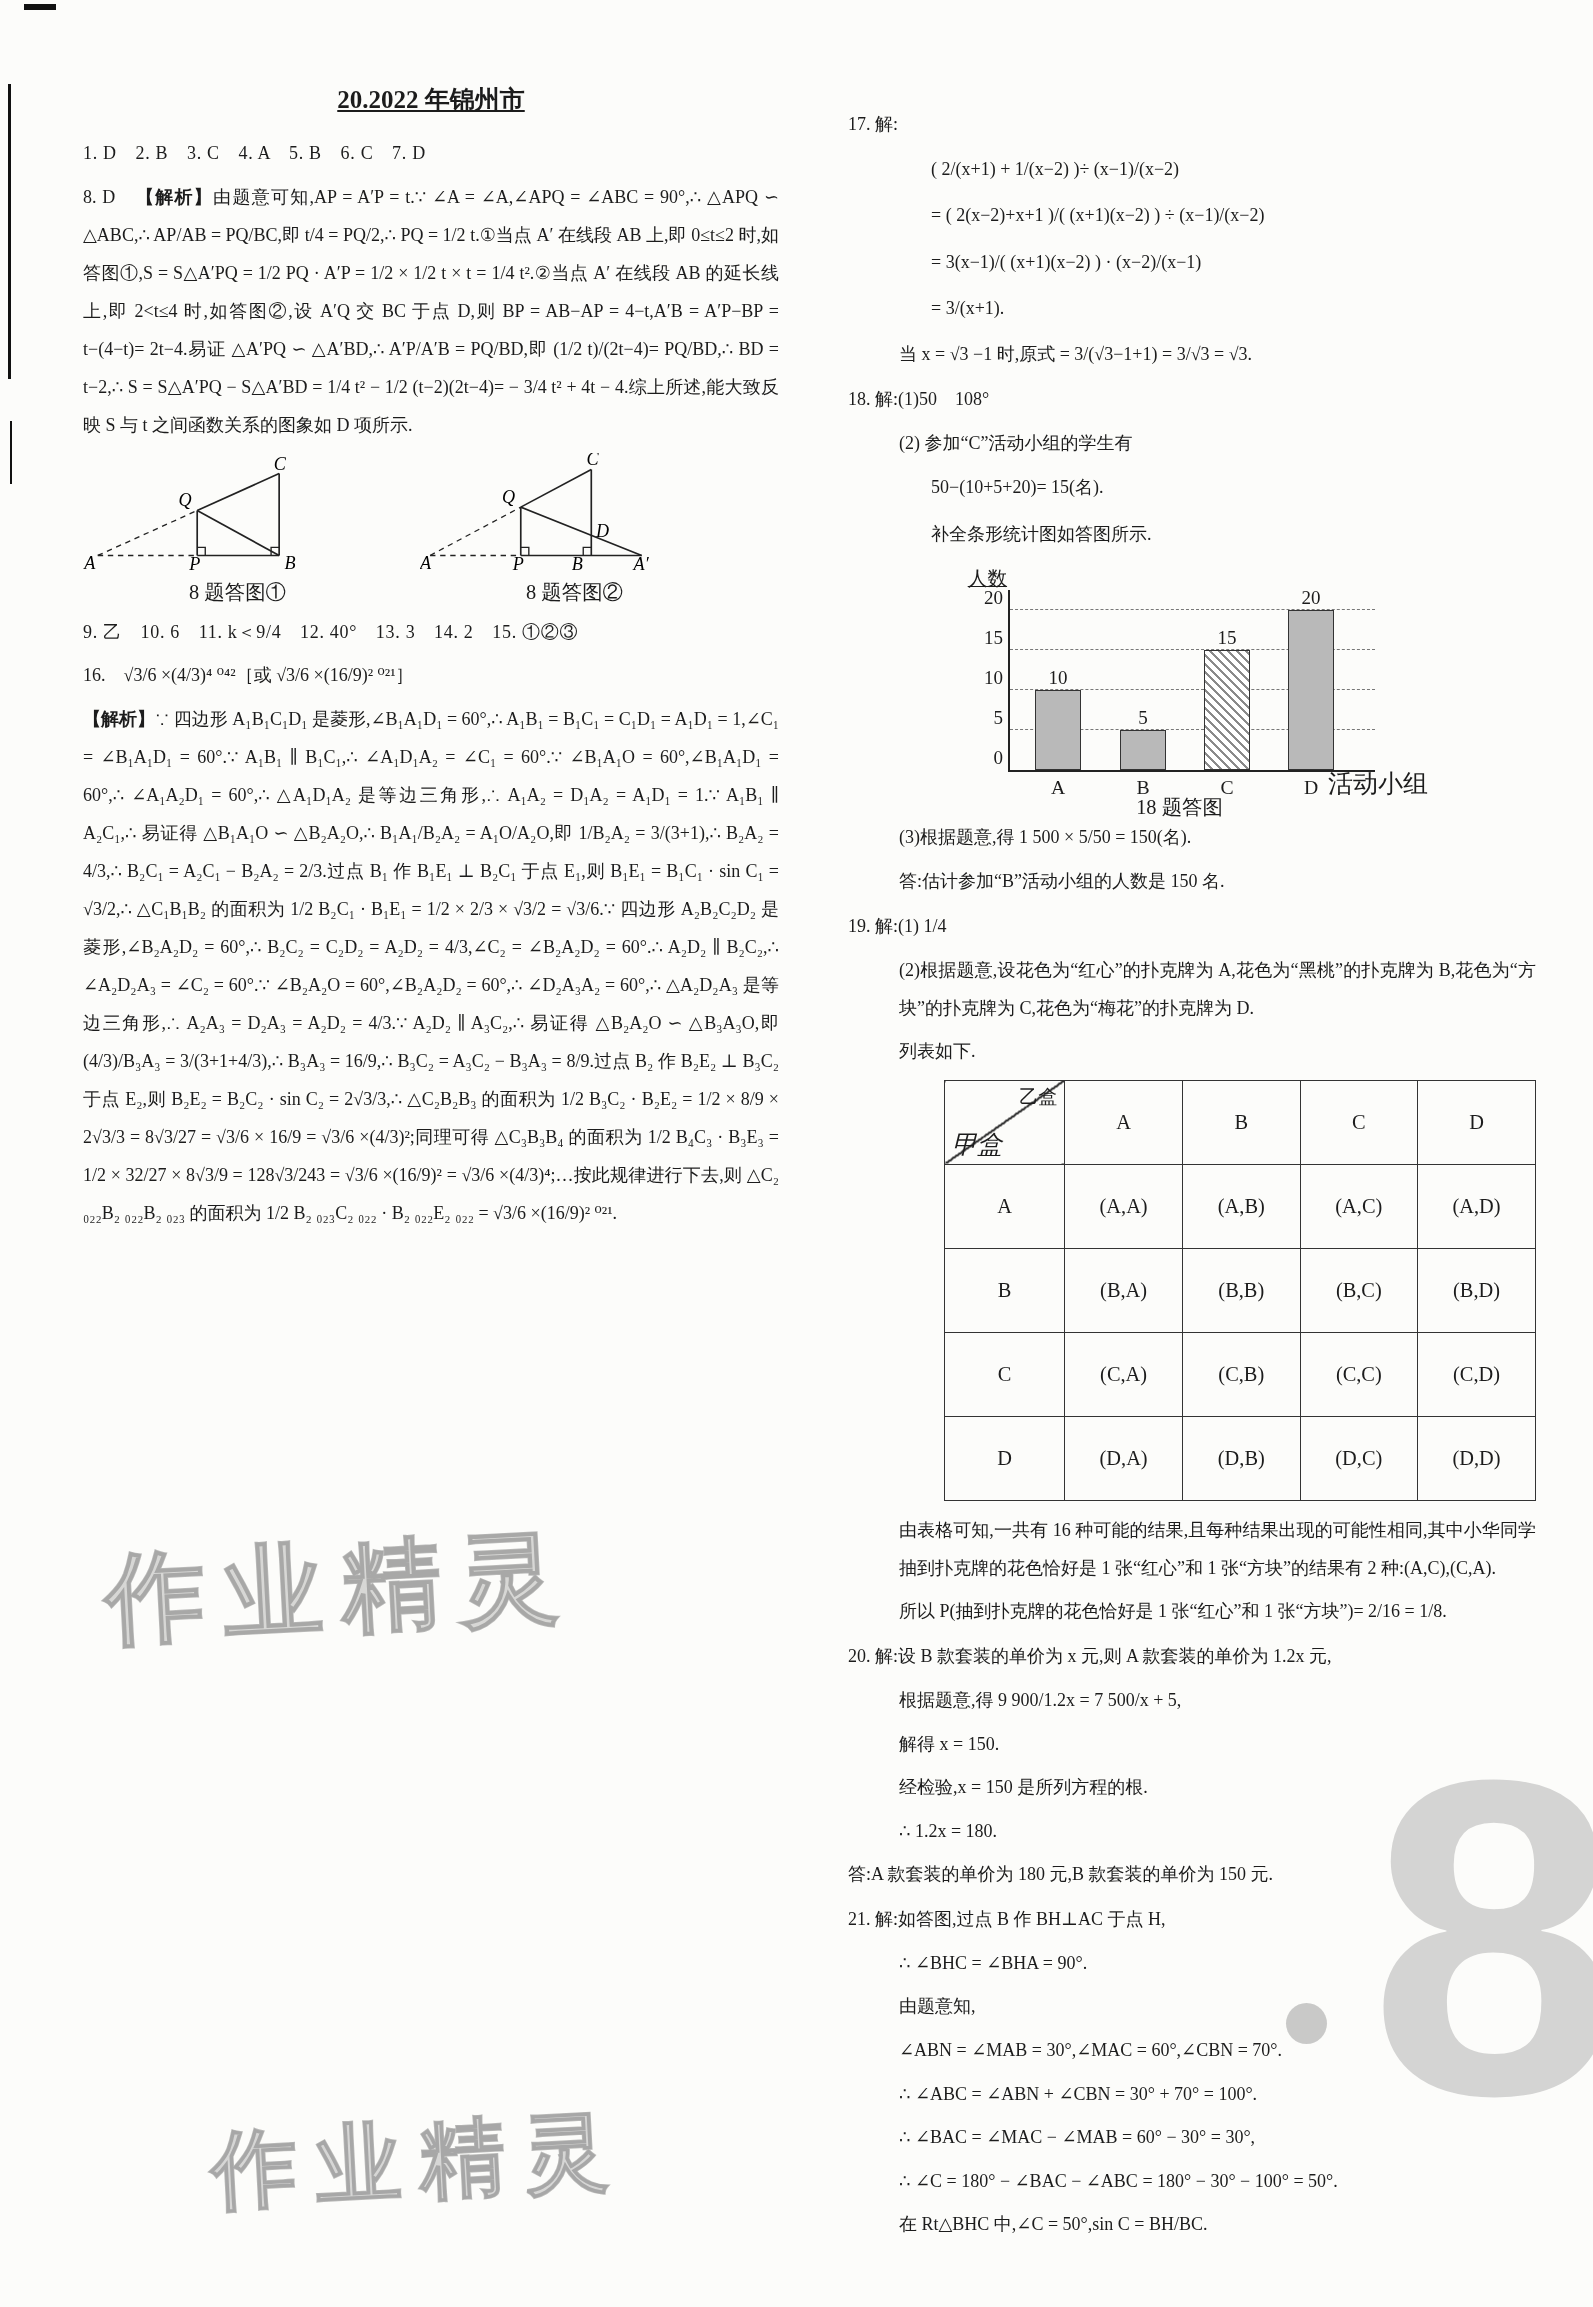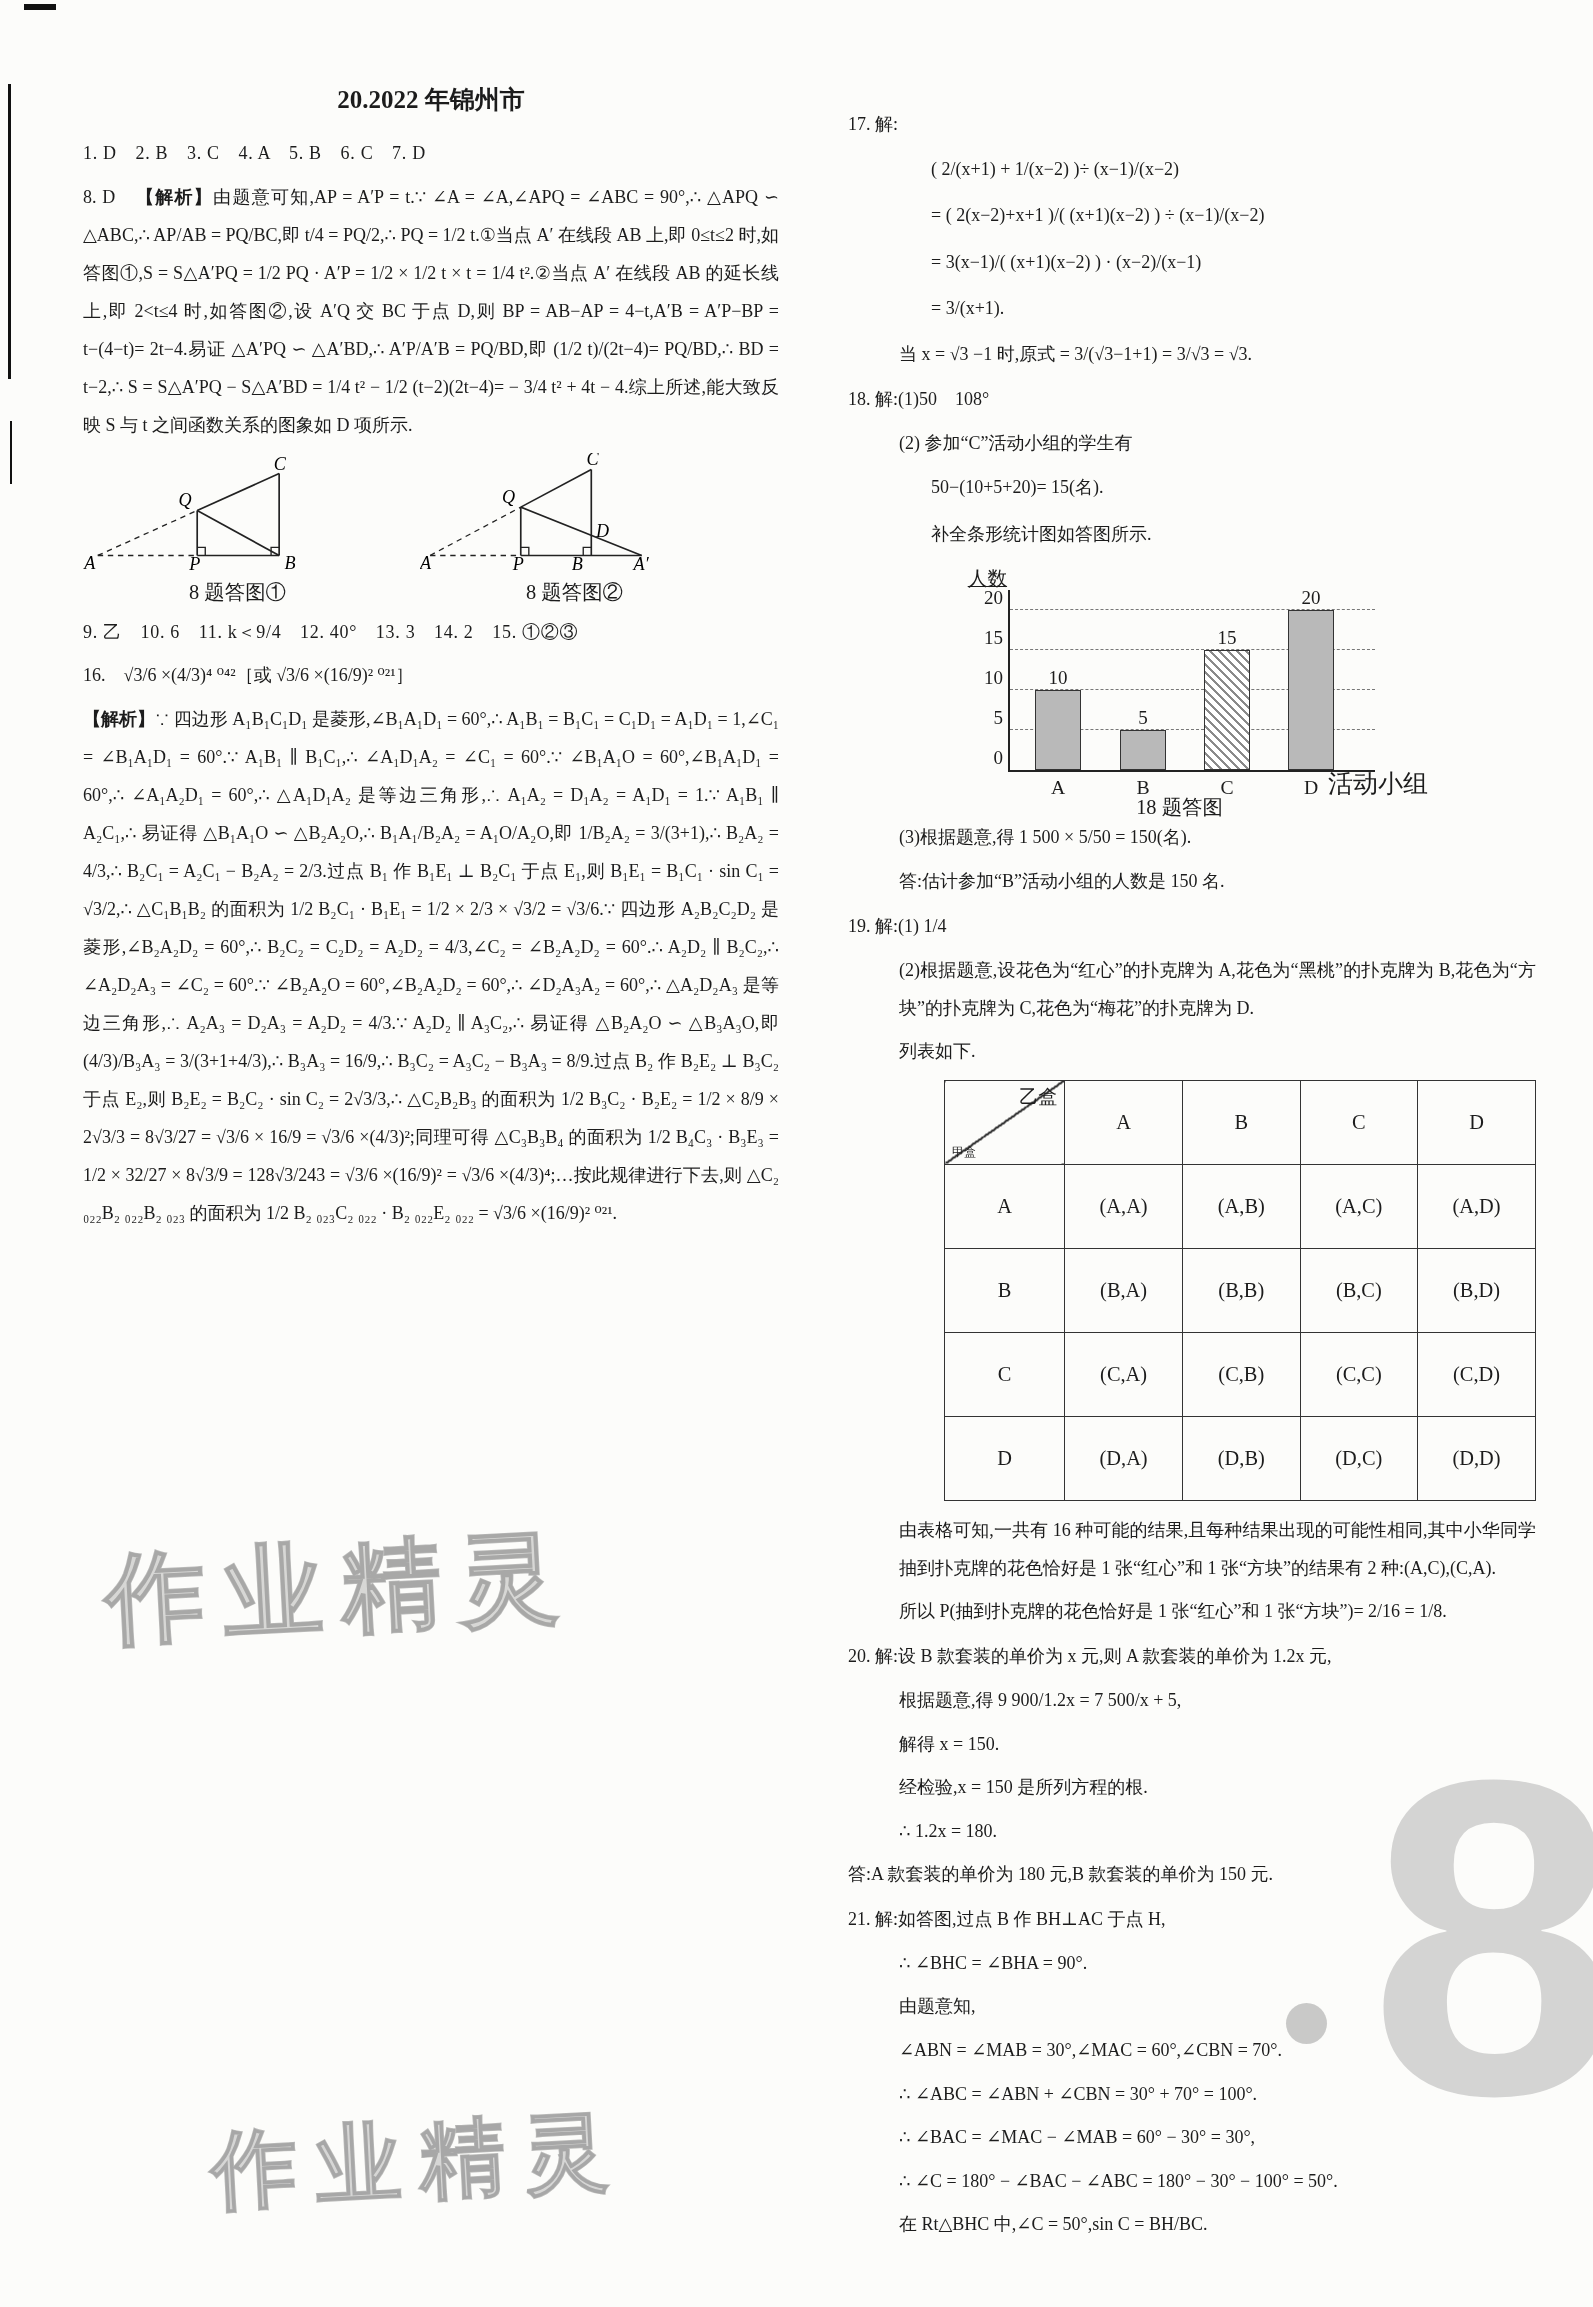--- a/index.html
+++ b/index.html
@@ -1,21 +1,21 @@
 <!DOCTYPE html>
 <html style="font-size:11.2px"><head>
 <meta charset="utf-8">
 <style>
   html,body{margin:0;padding:0;background:#e8e8e8;}
   .page{position:relative;width:1594px;height:2307px;background:#fcfcfa;overflow:hidden;
         font-family:"Liberation Serif","DejaVu Serif",serif;color:#1c1c1c;}
   .col{position:absolute;}
   .col-left{left:83px;top:83px;width:696px;}
   .col-right{left:848px;top:105px;width:688px;}
-  .title{font-size:25px;font-weight:bold;text-align:center;margin:0 0 18px 0;}
+  .title{font-size:25px;font-weight:bold;text-align:center;margin:0 0 18px 0;text-decoration:underline;}
   p{margin:0 0 5.6px 0;font-size:18px;line-height:38px;text-align:justify;}
   .ansrow{text-align:left;letter-spacing:0.7px;}
   .tag{font-weight:bold;}
   .figrow{display:flex;gap:28px;margin:9.8px 0 7px 0;}
   .figrow figure{margin:0;text-align:center;}
   .figrow figcaption{font-size:20.4px;margin-top:1.4px;}
   svg text{font-size:27px;font-style:italic;font-family:"Liberation Serif",serif;}
   .qblock{padding-left:51px;margin-bottom:7px;}
   .qfirst{margin-left:-51px;}
   .mathline{padding-left:32px;line-height:41px;}
@@ -31,21 +31,21 @@
   .xlab{position:absolute;top:100%;margin-top:5.6px;width:46px;text-align:center;font-size:19.7px;}
   .ylabel{position:absolute;left:19.7px;top:4.2px;font-size:19.7px;text-decoration:underline;}
   .xaxislabel{position:absolute;right:-17px;bottom:18px;font-size:25px;font-family:Liberation Mono, monospace;}
   .chart-caption{position:absolute;left:0;right:0;bottom:-2.8px;text-align:center;font-size:20.4px;}
   
   table.ptable{border-collapse:collapse;margin:9.8px 0 9.8px 45px;}
   .ptable td{border:1.4px solid #333;width:105px;height:53px;text-align:center;font-size:20.4px;padding:15px;}
   .ptable td.hd{width:124px;}
   .diag{position:relative;background:linear-gradient(to bottom right,transparent calc(50% - 1.1px),#333 calc(50% - 1.1px),#333 calc(50% + 1.1px),transparent calc(50% + 1.1px));}
   .diag .tr{position:absolute;top:2.8px;right:7px;font-size:19px;}
-  .diag .bl{position:absolute;bottom:2.8px;left:7px;font-size:12px;}
+  .diag .bl{position:absolute;bottom:2.8px;left:7px;font-size:25px;font-style:italic;}
   
   .wm{position:absolute;font-size:100px;font-weight:bold;letter-spacing:18px;color:rgba(130,130,130,0.30);
       -webkit-text-stroke:1.4px rgba(110,110,110,0.45);transform:rotate(-3deg);white-space:nowrap;pointer-events:none;}
   .wm2{font-size:86px;top:2103px;left:211px;color:rgba(140,140,140,0.34);}
   .bignum{position:absolute;right:-25px;top:1713px;font-size:449px;line-height:1;font-weight:bold;
           font-family:"Liberation Sans",sans-serif;color:rgba(178,178,178,0.55);pointer-events:none;}
   .stamp-dot{position:absolute;left:1286px;top:2003px;width:41px;height:41px;border-radius:50%;
              background:rgba(140,140,140,0.45);pointer-events:none;}
   .edge{position:absolute;background:#111;}
 </style>

